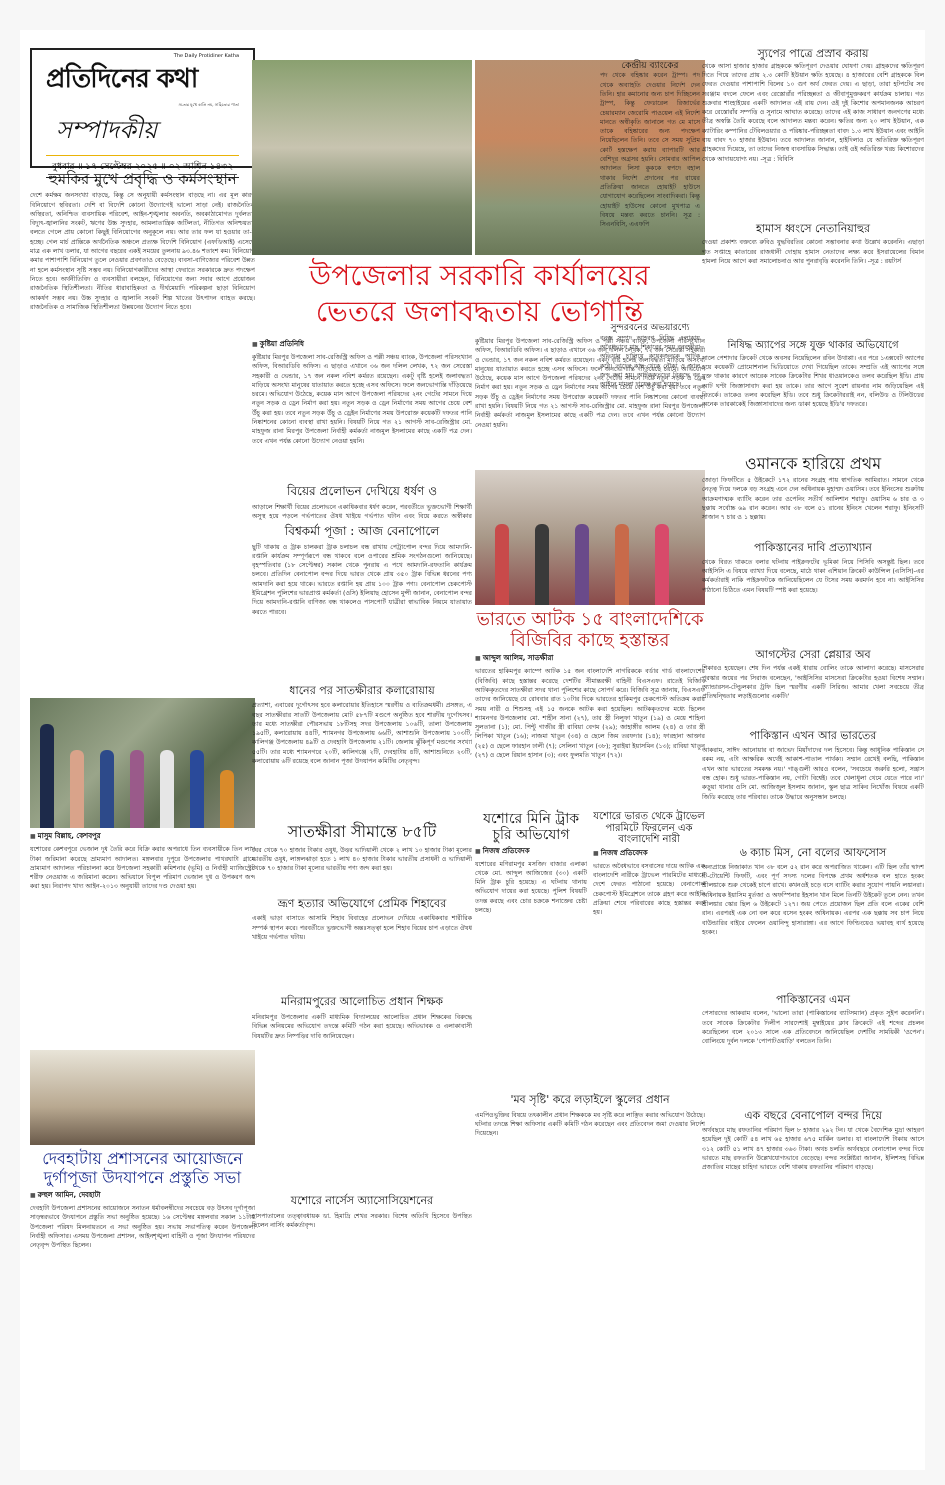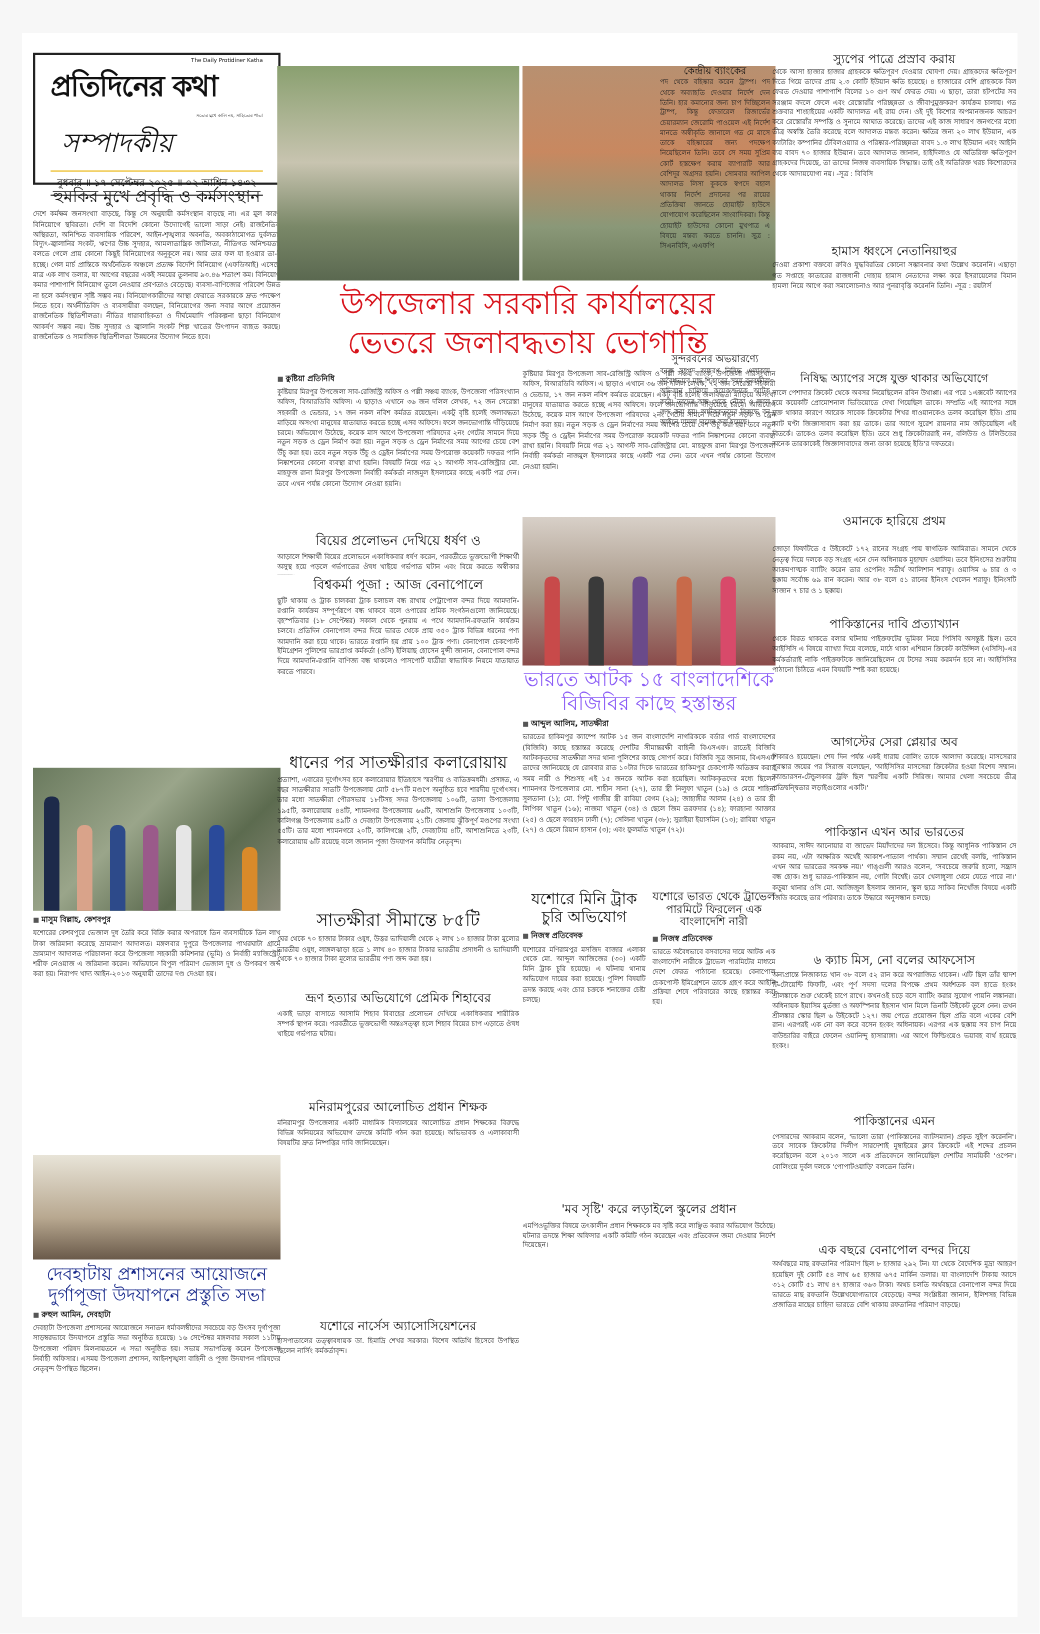--- a/index.html
+++ b/index.html
@@ -19,21 +19,21 @@
   .mast { border: 2px solid #222; padding: 4px 14px; height: 120px; }
   .mast .name { font-size: 26px; font-weight: bold; font-family: "DejaVu Serif", serif; letter-spacing: -1px; }
   .mast .eng { font-size: 5px; text-align: right; margin-top: -2px; }
   .mast .slog { font-size: 4px; text-align: right; }
   .mast .ed { font-size: 24px; font-style: italic; font-family: "DejaVu Serif", serif; margin: 2px 0 4px 10px; }
   .mast .date { border-top: 1px solid #eab308; border-bottom: 1px solid #222; font-size: 9px; padding: 3px 0; text-align: center; }
   .photo { background: linear-gradient(135deg,#6a7a5e,#9aa58a 40%,#5c6b4f 70%,#8b8b7a); position: relative; }
   .photo .fig { position: absolute; bottom: 0; width: 14px; height: 60%; border-radius: 6px 6px 0 0; }
   .red { color: #d8141c; }
   .cyan { color: #00a9d6; }
-  .green { color: #8b5cf6; }
+  .green { color: #b91c1c; }
   .blue { color: #1a2b8c; }
 </style>
 </head>
 <body>
 
 <div class="page">
 
   <div class="col c1">
     <div class="mast">
       <div class="eng">The Daily Protidiner Katha</div>
@@ -66,21 +66,21 @@
   <div class="hd red" style="position:absolute;left:232px;top:266px;width:455px;font-size:28px;">ভেতরে জলাবদ্ধতায় ভোগান্তি</div>
   <div class="hd red" style="position:absolute;left:232px;top:230px;width:455px;font-size:28px;">উপজেলার সরকারি কার্যালয়ের</div>
 
   <div class="col c2" style="top:306px;">
     <div class="by">কুষ্টিয়া প্রতিনিধি</div>
     <div class="txt" style="height:130px;">কুষ্টিয়ার মিরপুর উপজেলা সাব-রেজিস্ট্রি অফিস ও পল্লী সঞ্চয় ব্যাংক, উপজেলা পরিসংখ্যান অফিস, বিআরডিবি অফিস। এ ছাড়াও এখানে ৩৬ জন দলিল লেখক, ৭২ জন সেরেস্তা সহকারী ও ভেন্ডার, ১৭ জন নকল নবিশ কর্মরত রয়েছেন। একটু বৃষ্টি হলেই জলাবদ্ধতা মাড়িয়ে অসংখ্য মানুষের যাতায়াত করতে হচ্ছে এসব অফিসে। ফলে জনভোগান্তি দাঁড়িয়েছে চরমে। অভিযোগ উঠেছে, কয়েক মাস আগে উপজেলা পরিষদের ২নং গেটের সামনে দিয়ে নতুন সড়ক ও ড্রেন নির্মাণ করা হয়। নতুন সড়ক ও ড্রেন নির্মাণের সময় আগের চেয়ে বেশ উঁচু করা হয়। তবে নতুন সড়ক উঁচু ও ড্রেইন নির্মাণের সময় উপরোক্ত কয়েকটি দফতর পানি নিষ্কাশনের কোনো ব্যবস্থা রাখা হয়নি। বিষয়টি নিয়ে গত ২১ আগস্ট সাব-রেজিস্ট্রার মো. মাহফুজ রানা মিরপুর উপজেলা নির্বাহী কর্মকর্তা নাজমুল ইসলামের কাছে একটি পত্র দেন। তবে এখন পর্যন্ত কোনো উদ্যোগ নেওয়া হয়নি।</div>
     <div class="hd" style="font-size:12px;margin:3px 0;">বিয়ের প্রলোভন দেখিয়ে ধর্ষণ ও</div>
     <div class="txt" style="height:20px;">আড়ালে শিক্ষার্থী বিয়ের প্রলোভনে একাধিকবার ধর্ষণ করেন, পরবর্তীতে ভুক্তভোগী শিক্ষার্থী অসুস্থ হয়ে পড়লে গর্ভপাতের ঔষধ খাইয়ে গর্ভপাত ঘটান এবং বিয়ে করতে অস্বীকার করেন।</div>
     <div class="hd" style="font-size:12px;margin:3px 0;">বিশ্বকর্মা পূজা : আজ বেনাপোলে</div>
     <div class="txt" style="height:140px;">ছুটি থাকায় ও ট্রাক চালকরা ট্রাক চলাচল বন্ধ রাখায় পেট্রাপোল বন্দর দিয়ে আমদানি-রপ্তানি কার্যক্রম সম্পূর্ণরূপে বন্ধ থাকবে বলে ওপারের শ্রমিক সংগঠনগুলো জানিয়েছে। বৃহস্পতিবার (১৮ সেপ্টেম্বর) সকাল থেকে পুনরায় এ পথে আমদানি-রফতানি কার্যক্রম চলবে। প্রতিদিন বেনাপোল বন্দর দিয়ে ভারত থেকে প্রায় ৩৫০ ট্রাক বিভিন্ন ধরনের পণ্য আমদানি করা হয়ে থাকে। ভারতে রপ্তানি হয় প্রায় ১০০ ট্রাক পণ্য। বেনাপোল চেকপোস্ট ইমিগ্রেশন পুলিশের ভারপ্রাপ্ত কর্মকর্তা (ওসি) ইলিয়াছ হোসেন মুন্সী জানান, বেনাপোল বন্দর দিয়ে আমদানি-রপ্তানি বাণিজ্য বন্ধ থাকলেও পাসপোর্ট যাত্রীরা স্বাভাবিক নিয়মে যাতায়াত করতে পারবে।</div>
-    <div class="hd" style="font-size:15px;margin:3px 0;">ধানের পর সাতক্ষীরার কলারোয়ায়</div>
+    <div class="hd" style="font-size:11px;margin:3px 0;">ধানের পর সাতক্ষীরার কলারোয়ায়</div>
     <div class="txt" style="height:120px;">প্রত্যাশা, এবারের দুর্গোৎসব হবে কলারোয়ার ইতিহাসে স্মরণীয় ও ব্যতিক্রমধর্মী। প্রসঙ্গত, এ বছর সাতক্ষীরার সাতটি উপজেলায় মোট ৫৮৭টি মণ্ডপে অনুষ্ঠিত হবে শারদীয় দুর্গোৎসব। তার মধ্যে সাতক্ষীরা পৌরসভায় ১৮টিসহ সদর উপজেলায় ১০৬টি, তালা উপজেলায় ১৯৫টি, কলারোয়ায় ৪৪টি, শ্যামনগর উপজেলায় ৬৬টি, আশাশুনি উপজেলায় ১০৩টি, কালিগঞ্জ উপজেলায় ৪৯টি ও দেবহাটা উপজেলায় ২১টি। জেলায় ঝুঁকিপূর্ণ মণ্ডপের সংখ্যা ৫৫টি। তার মধ্যে শ্যামনগরে ২০টি, কালিগঞ্জে ২টি, দেবহাটায় ৪টি, আশাশুনিতে ২৩টি, কলারোয়ায় ৬টি রয়েছে বলে জানান পূজা উদযাপন কমিটির নেতৃবৃন্দ।</div>
     <div class="hd" style="font-size:16px;margin:3px 0;">সাতক্ষীরা সীমান্তে ৮৫টি</div>
     <div class="txt" style="height:50px;">ঘের থেকে ৭০ হাজার টাকার ওষুধ, উত্তর ভাদিয়ালী থেকে ২ লাখ ১০ হাজার টাকা মূল্যের ভারতীয় ওষুধ, লাঙ্গলঝাড়া হতে ১ লাখ ৪০ হাজার টাকার ভারতীয় প্রসাধনী ও ভাদিয়ালী থেকে ৭০ হাজার টাকা মূল্যের ভারতীয় পণ্য জব্দ করা হয়।</div>
     <div class="hd" style="font-size:11px;margin:3px 0;">ভ্রূণ হত্যার অভিযোগে প্রেমিক শিহাবের</div>
     <div class="txt" style="height:80px;">একাই ভাড়া বাসাতে আসামি শিহাব বিবাহের প্রলোভন দেখিয়ে একাধিকবার শারীরিক সম্পর্ক স্থাপন করে। পরবর্তীতে ভুক্তভোগী অন্তঃসত্ত্বা হলে শিহাব বিয়ের চাপ এড়াতে ঔষধ খাইয়ে গর্ভপাত ঘটায়।</div>
     <div class="hd" style="font-size:11px;margin:3px 0;">মনিরামপুরের আলোচিত প্রধান শিক্ষক</div>
     <div class="txt" style="height:180px;">মনিরামপুর উপজেলার একটি মাধ্যমিক বিদ্যালয়ের আলোচিত প্রধান শিক্ষকের বিরুদ্ধে বিভিন্ন অনিয়মের অভিযোগ তদন্তে কমিটি গঠন করা হয়েছে। অভিভাবক ও এলাকাবাসী বিষয়টির দ্রুত নিষ্পত্তির দাবি জানিয়েছেন।</div>
     <div class="hd" style="font-size:11px;margin:3px 0;">যশোরে নার্সেস অ্যাসোসিয়েশনের</div>
     <div class="txt" style="height:60px;">হাসপাতালের তত্ত্বাবধায়ক ডা. হিমাদ্রি শেখর সরকার। বিশেষ অতিথি হিসেবে উপস্থিত ছিলেন নার্সিং কর্মকর্তাবৃন্দ।</div>
   </div>
@@ -121,21 +121,21 @@
     <div class="txt" style="height:70px;">বনজ সম্পদ আহরণ নিষিদ্ধ এলাকায় অবৈধভাবে মাছ শিকারের সময় বনরক্ষীরা অভিযান চালিয়ে কয়েকজনকে আটক করে। তাদের কাছ থেকে নৌকা ও জাল জব্দ করা হয়। আটককৃতদের বিরুদ্ধে বন আইনে মামলা দায়ের করা হয়েছে।</div>
   </div>
 
   <div class="col c4">
     <div class="hd" style="font-size:11px;">স্যুপের পাত্রে প্রস্রাব করায়</div>
     <div class="txt" style="height:160px;">থেকে আসা হাজার হাজার গ্রাহককে ক্ষতিপূরণ দেওয়ার ঘোষণা দেয়। গ্রাহকদের ক্ষতিপূরণ দিতে গিয়ে তাদের প্রায় ২.৩ কোটি ইউয়ান ক্ষতি হয়েছে। ৪ হাজারের বেশি গ্রাহককে বিল ফেরত দেওয়ার পাশাপাশি বিলের ১০ গুণ অর্থ ফেরত দেয়। এ ছাড়া, তারা হটপটের সব সরঞ্জাম বদলে ফেলে এবং রেস্তোরাঁর পরিচ্ছন্নতা ও জীবাণুমুক্তকরণ কার্যক্রম চালায়। গত শুক্রবার শাংহাইয়ের একটি আদালত এই রায় দেন। ওই দুই কিশোর অপমানজনক আচরণ করে রেস্তোরাঁর সম্পত্তি ও সুনামে আঘাত করেছে। তাদের এই কাজ সাধারণ জনগণের মধ্যে তীব্র অস্বস্তি তৈরি করেছে বলে আদালত মন্তব্য করেন। ক্ষতির জন্য ২০ লাখ ইউয়ান, এক ক্যাটারিং কম্পানির টেবিলওয়্যার ও পরিষ্কার-পরিচ্ছন্নতা বাবদ ১.৩ লাখ ইউয়ান এবং আইনি ব্যয় বাবদ ৭০ হাজার ইউয়ান। তবে আদালত জানান, হাইদিলাও যে অতিরিক্ত ক্ষতিপূরণ গ্রাহকদের দিয়েছে, তা তাদের নিজস্ব ব্যবসায়িক সিদ্ধান্ত। তাই ওই অতিরিক্ত খরচ কিশোরদের থেকে আদায়যোগ্য নয়। -সূত্র : বিবিসি</div>
     <div class="hd" style="font-size:11px;margin:2px 0;">হামাস ধ্বংসে নেতানিয়াহুর</div>
     <div class="txt" style="height:100px;">দেওয়া প্রকাশ্য বক্তব্যে রুবিও যুদ্ধবিরতির কোনো সম্ভাবনার কথা উল্লেখ করেননি। এছাড়া গত সপ্তাহে কাতারের রাজধানী দোহায় হামাস নেতাদের লক্ষ্য করে ইসরায়েলের বিমান হামলা নিয়ে আগে করা সমালোচনাও আর পুনরাবৃত্তি করেননি তিনি। -সূত্র : রয়টার্স</div>
     <div class="hd" style="font-size:10px;margin:2px 0;">নিষিদ্ধ অ্যাপের সঙ্গে যুক্ত থাকার অভিযোগে</div>
     <div class="txt" style="height:100px;">সালে পেশাদার ক্রিকেট থেকে অবসর নিয়েছিলেন রবিন উথাপ্পা। এর পরে ১এক্সবেট অ্যাপের হয়ে কয়েকটি প্রোমোশনাল ভিডিয়োতে দেখা গিয়েছিল তাকে। সম্প্রতি এই অ্যাপের সঙ্গে যুক্ত থাকার কারণে আরেক সাবেক ক্রিকেটার শিখর ধাওয়ানকেও তলব করেছিল ইডি। প্রায় আট ঘণ্টা জিজ্ঞাসাবাদ করা হয় তাকে। তার আগে সুরেশ রায়নার নাম জড়িয়েছিল এই বিতর্কে। তাকেও তলব করেছিল ইডি। তবে শুধু ক্রিকেটাররাই নন, বলিউড ও টলিউডের অনেক তারকাকেই জিজ্ঞাসাবাদের জন্য ডাকা হয়েছে ইডি'র দফতরে।</div>
-    <div class="hd" style="font-size:11px;margin:15px 0;">ওমানকে হারিয়ে প্রথম</div>
+    <div class="hd" style="font-size:16px;margin:2px 0;">ওমানকে হারিয়ে প্রথম</div>
     <div class="txt" style="height:65px;">জোড়া ফিফটিতে ৫ উইকেটে ১৭২ রানের সংগ্রহ পায় স্বাগতিক আমিরাত। সামনে থেকে নেতৃত্ব দিয়ে দলকে বড় সংগ্রহ এনে দেন অধিনায়ক মুহাম্মদ ওয়াসিম। তবে ইনিংসের শুরুটায় আক্রমণাত্মক ব্যাটিং করেন তার ওপেনিং সতীর্থ আলিশান শরাফু। ওয়াসিম ৬ চার ও ৩ ছক্কায় সর্বোচ্চ ৬৯ রান করেন। আর ৩৮ বলে ৫১ রানের ইনিংস খেলেন শরাফু। ইনিংসটি সাজান ৭ চার ও ১ ছক্কায়।</div>
     <div class="hd" style="font-size:11px;margin:2px 0;">পাকিস্তানের দাবি প্রত্যাখ্যান</div>
     <div class="txt" style="height:90px;">থেকে বিরত থাকতে বলার ঘটনায় পাইক্রফটের ভূমিকা নিয়ে পিসিবি অসন্তুষ্ট ছিল। তবে আইসিসি এ বিষয়ে ব্যাখ্যা দিয়ে বলেছে, মাঠে থাকা এশিয়ান ক্রিকেট কাউন্সিল (এসিসি)-এর কর্মকর্তারাই নাকি পাইক্রফটকে জানিয়েছিলেন যে টসের সময় করমর্দন হবে না। আইসিসির পাঠানো চিঠিতে এমন বিষয়টি স্পষ্ট করা হয়েছে।</div>
     <div class="hd" style="font-size:11px;margin:2px 0;">আগস্টের সেরা প্লেয়ার অব</div>
     <div class="txt" style="height:65px;">শিকারও হয়েছেন। শেষ দিন পর্যন্ত একই ধারায় বোলিং তাকে আলাদা করেছে। মাসসেরার পুরস্কার জয়ের পর সিরাজ বলেছেন, 'আইসিসির মাসসেরা ক্রিকেটার হওয়া বিশেষ সম্মান। অ্যান্ডারসন-টেন্ডুলকার ট্রফি ছিল স্মরণীয় একটি সিরিজ। আমার খেলা সবচেয়ে তীব্র প্রতিদ্বন্দ্বিতার লড়াইগুলোর একটি।'</div>
     <div class="hd" style="font-size:11px;margin:2px 0;">পাকিস্তান এখন আর ভারতের</div>
     <div class="txt" style="height:100px;">আকরাম, সাঈদ আনোয়ার বা জাভেদ মিয়াঁদাদের দল হিসেবে। কিন্তু আধুনিক পাকিস্তান সে রকম নয়, এটা আক্ষরিক অর্থেই আকাশ-পাতাল পার্থক্য। সম্মান রেখেই বলছি, পাকিস্তান এখন আর ভারতের সমকক্ষ নয়।' গাঙ্গুলী আরও বলেন, 'সবচেয়ে জরুরি হলো, সন্ত্রাস বন্ধ হোক। শুধু ভারত-পাকিস্তান নয়, গোটা বিশ্বেই। তবে খেলাধুলা থেমে যেতে পারে না।' কড়ুয়া থানার ওসি মো. আজিজুল ইসলাম জানান, স্কুল ছাত্র সাকিব নিখোঁজ বিষয়ে একটি জিডি করেছে তার পরিবার। তাকে উদ্ধারে অনুসন্ধান চলছে।</div>
     <div class="hd" style="font-size:11px;margin:2px 0;">৬ ক্যাচ মিস, নো বলের আফসোস</div>
     <div class="txt" style="height:130px;">অন্যপ্রান্তে নিজাকাত খান ৩৮ বলে ৫২ রান করে অপরাজিত থাকেন। এটি ছিল তাঁর দ্বাদশ টি-টোয়েন্টি ফিফটি, এবং পূর্ণ সদস্য দলের বিপক্ষে প্রথম অর্ধশতক বল হাতে হংকং শ্রীলঙ্কাকে শুরু থেকেই চাপে রাখে। কখনওই চড়ে বসে ব্যাটিং করার সুযোগ পায়নি লঙ্কানরা। অধিনায়ক ইয়াসিম মুর্তজা ও অফস্পিনার ইহসান খান মিলে তিনটি উইকেট তুলে নেন। তখন শ্রীলঙ্কার স্কোর ছিল ৬ উইকেটে ১২৭। জয় পেতে প্রয়োজন ছিল প্রতি বলে একের বেশি রান। এরপরই এক নো বল করে বসেন হংকং অধিনায়ক। এরপর এক ছক্কায় সব চাপ নিয়ে বাউন্ডারির বাইরে ফেলেন ওয়ানিন্দু হাসারাঙ্গা। এর আগে ফিল্ডিংয়েও ভয়াবহ ব্যর্থ হয়েছে হংকং।</div>
     <div class="hd" style="font-size:11px;margin:2px 0;">পাকিস্তানের এমন</div>

